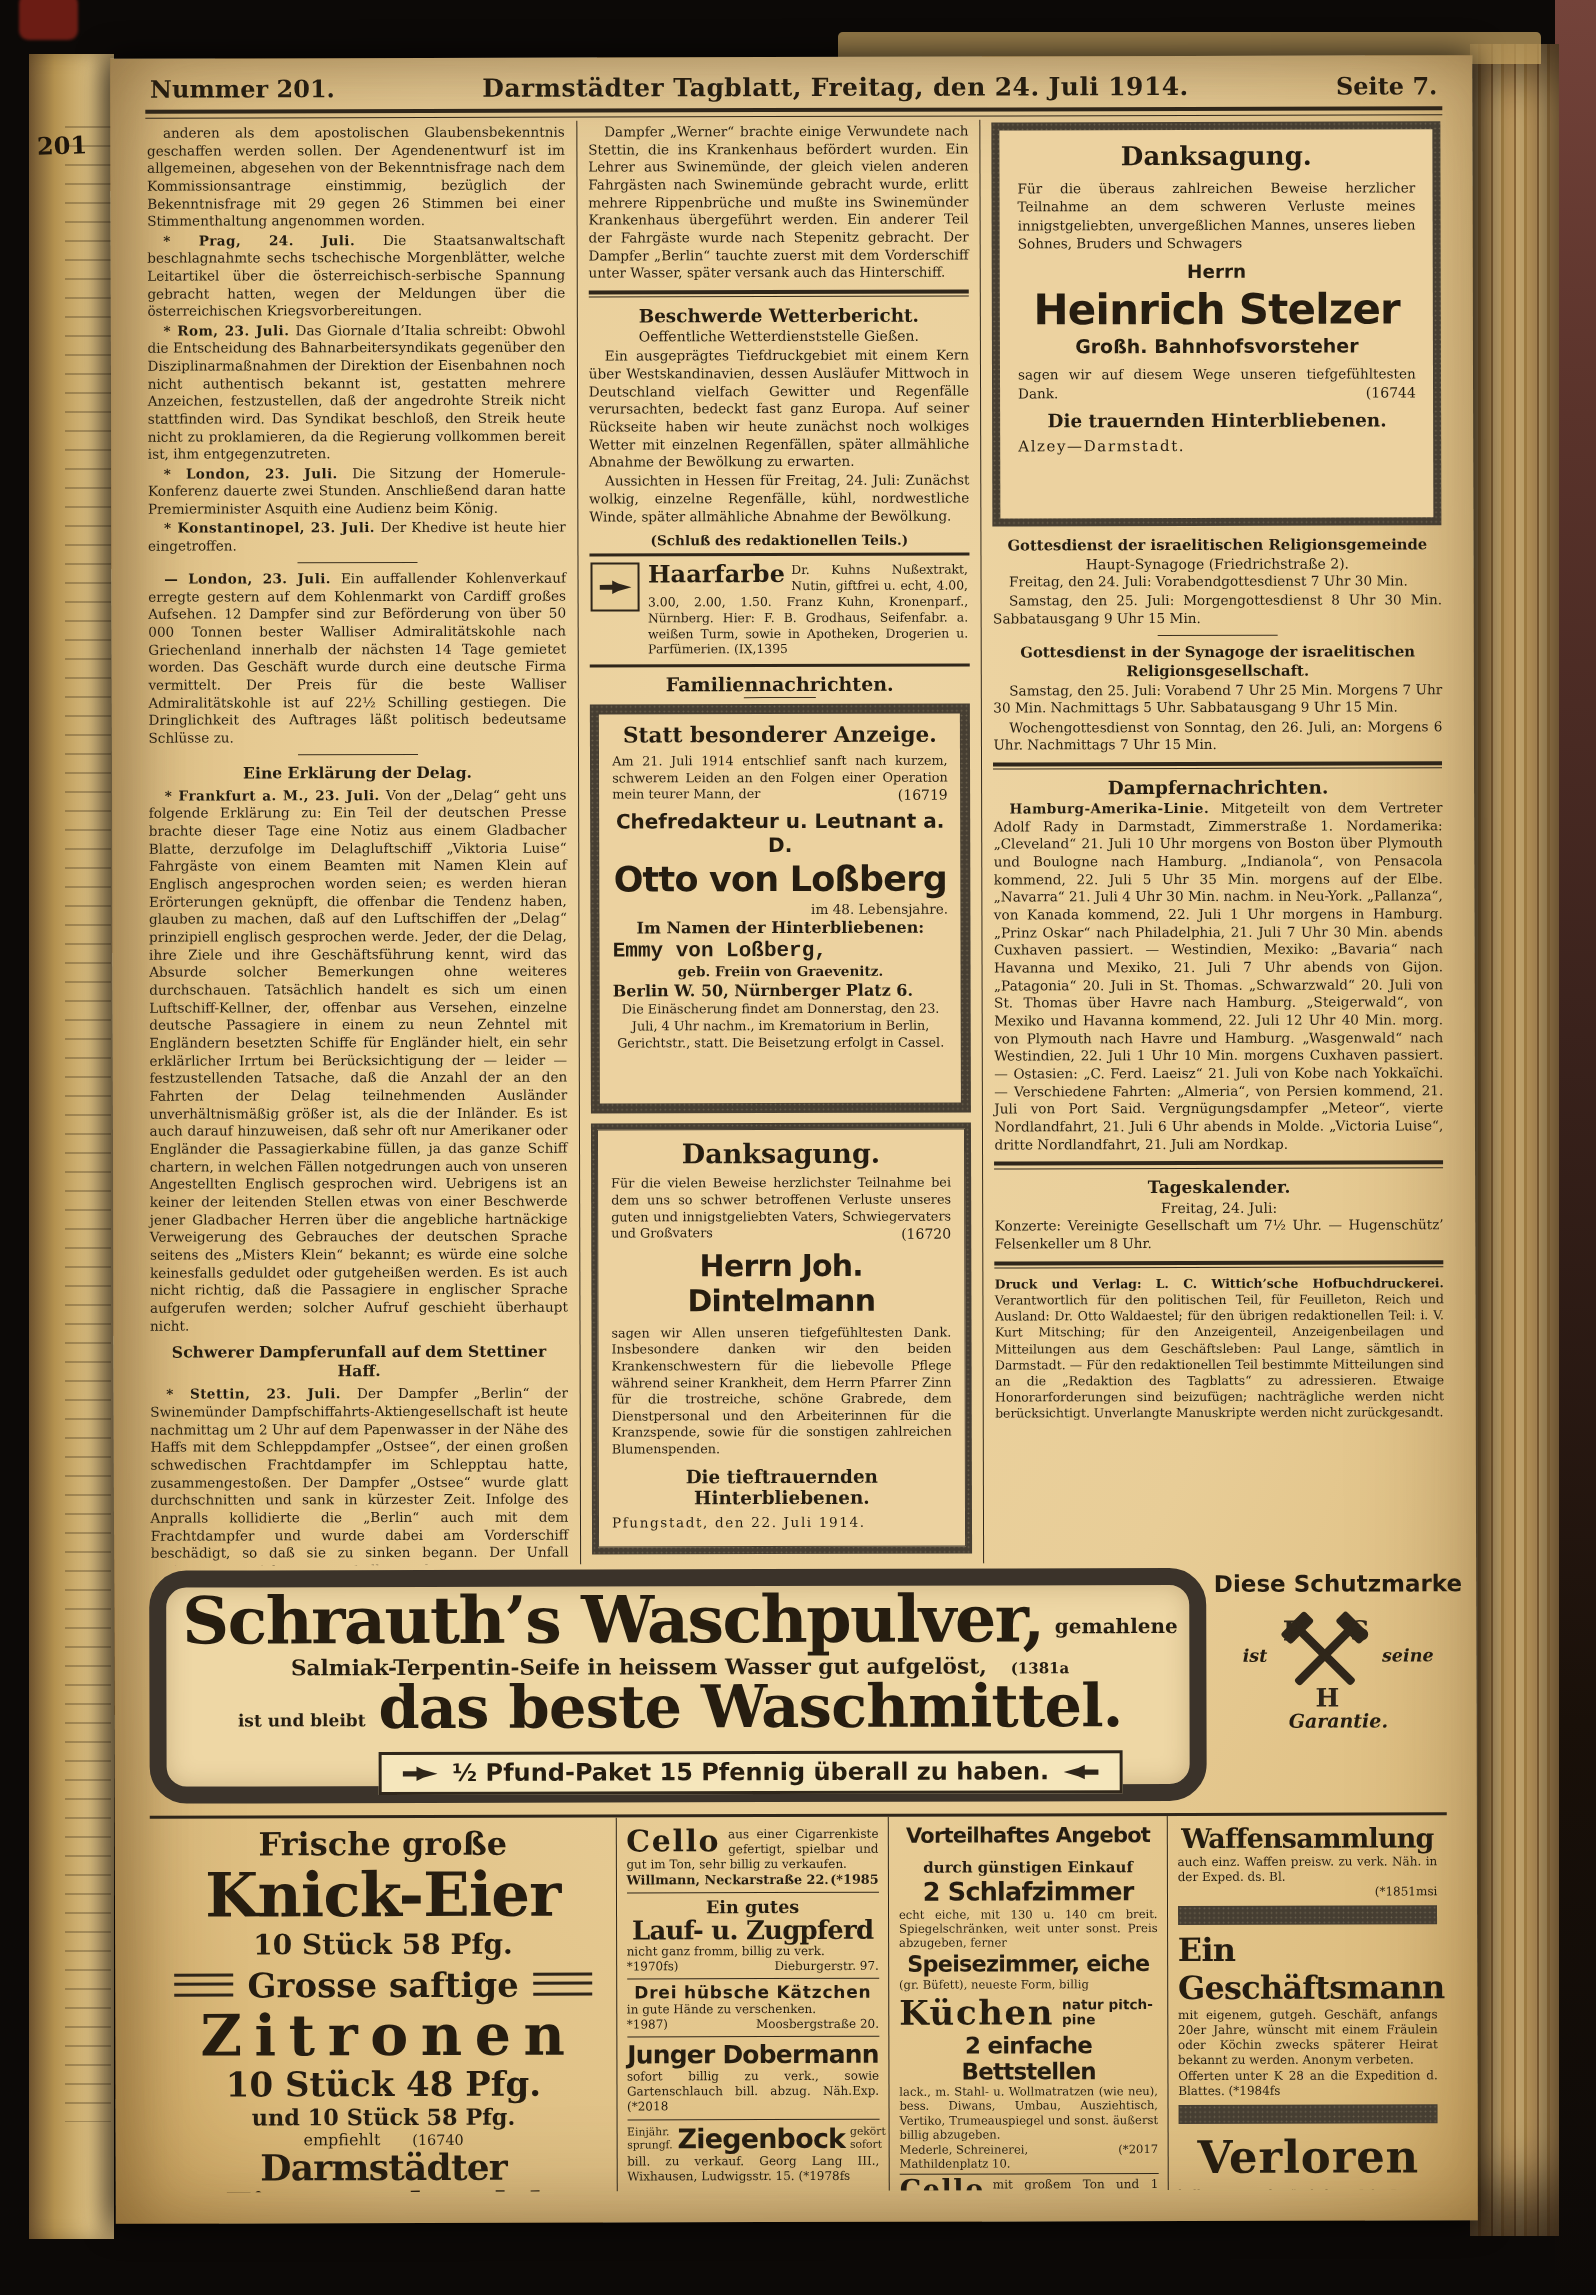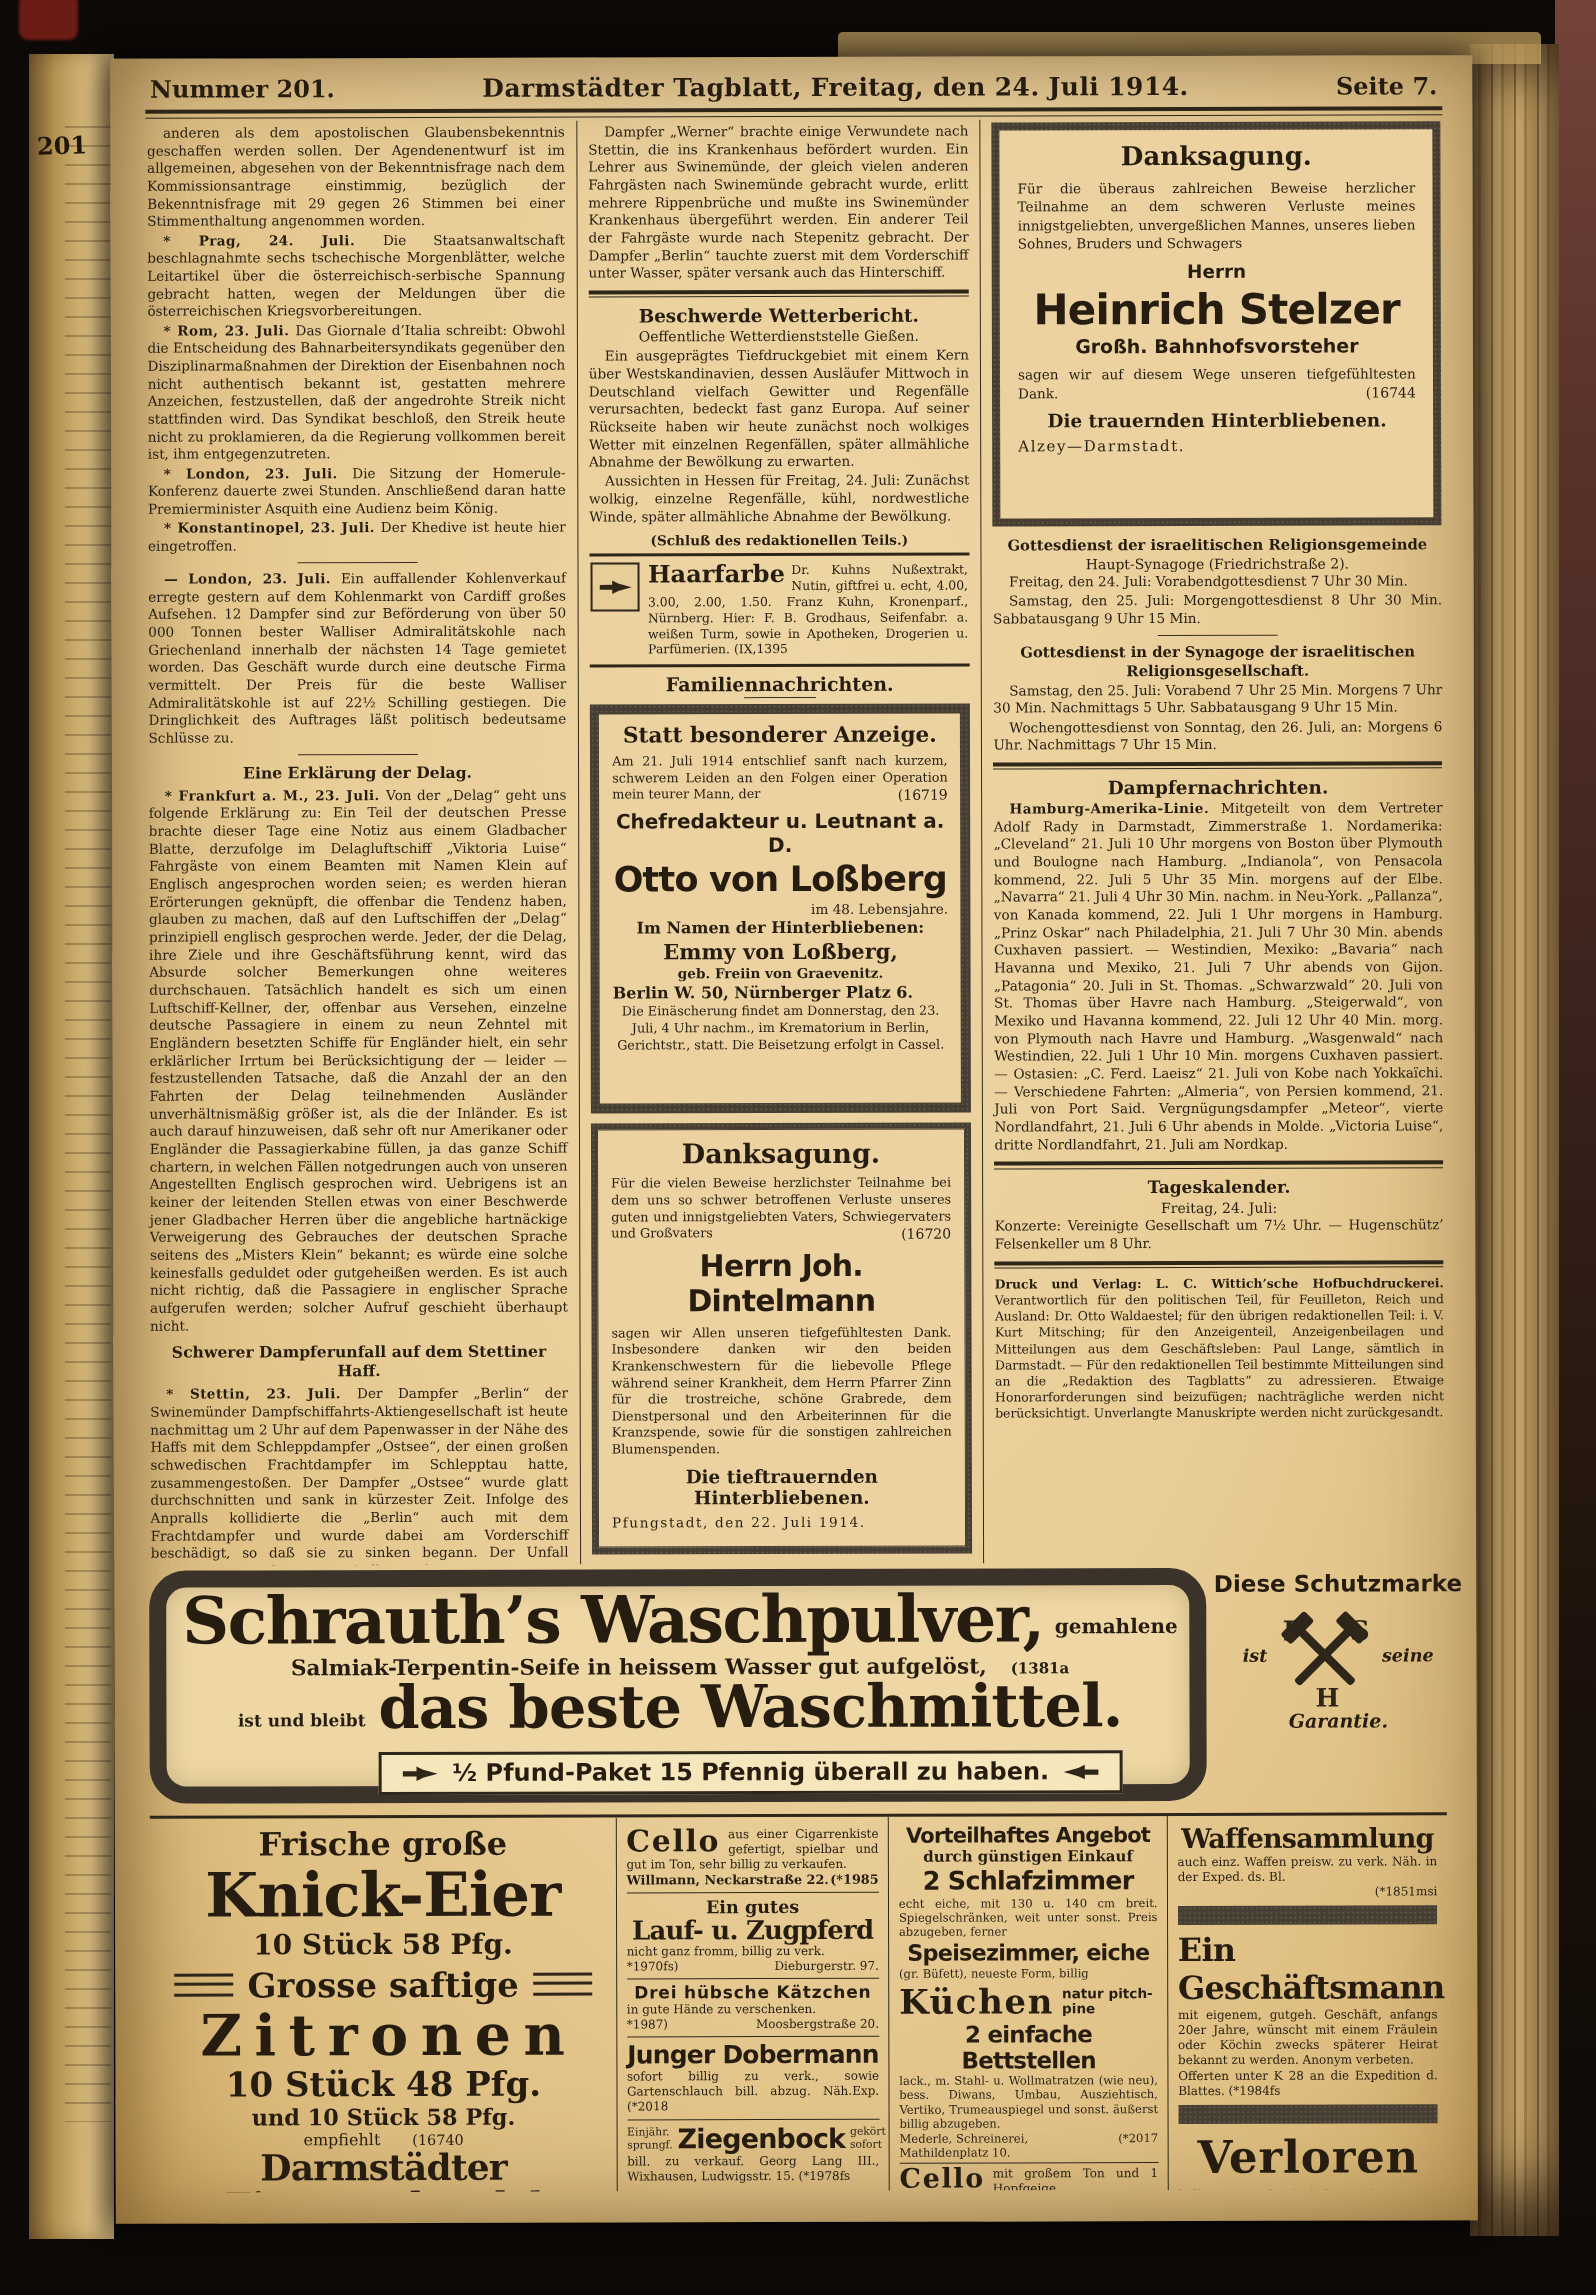--- a/index.html
+++ b/index.html
@@ -129,21 +129,21 @@
   .b-txt{font-size:12px;line-height:1.25;text-align:justify;}
   .b-sig{font-size:12.8px;font-weight:bold;display:flex;justify-content:space-between;}
   .b-pre{text-align:center;font-weight:bold;font-size:17.6px;}
   .b-head{font-weight:bold;font-size:26px;text-align:center;letter-spacing:-0.8px;line-height:1.05;}
   .b-refrow{display:flex;justify-content:space-between;font-size:12px;}
   .b-head-sm{font-weight:bold;font-size:17px;text-align:center;letter-spacing:0.8px;font-family:"DejaVu Sans",sans-serif;}
   .b-head-sans{font-weight:bold;font-size:25px;text-align:center;font-family:"DejaVu Sans",sans-serif;letter-spacing:-0.8px;}
   .b-zieg{display:flex;align-items:center;gap:4.8px;justify-content:space-between;}
   .b-tiny{font-size:10.8px;line-height:1.15;}
   .c-h1{font-weight:bold;font-size:21px;text-align:center;letter-spacing:-0.8px;font-family:"DejaVu Sans",sans-serif;}
-  .c-h2{font-weight:bold;font-size:15px;text-align:center;}
+  .c-h2{font-weight:bold;font-size:15px;text-align:center;margin-top:11px;}
   .c-h3{font-weight:bold;font-size:25.5px;text-align:center;font-family:"DejaVu Sans",sans-serif;letter-spacing:-0.8px;}
   .c-p{font-size:11.6px;line-height:1.22;text-align:justify;margin:0.8px 0;}
   .c-h4{font-weight:bold;font-size:22.4px;text-align:center;font-family:"DejaVu Sans",sans-serif;letter-spacing:-0.8px;}
   .c-kue{display:flex;justify-content:center;align-items:center;gap:8px;}
   .c-kue .k{font-weight:bold;font-size:34px;letter-spacing:1.6px;}
   .c-kue .pp{font-weight:bold;font-size:13.6px;line-height:1.05;text-align:left;font-family:"DejaVu Sans",sans-serif;}
   .c-h6{font-weight:bold;font-size:23px;text-align:center;font-family:"DejaVu Sans",sans-serif;letter-spacing:-0.8px;}
   .c-sig{font-size:11.6px;display:flex;justify-content:space-between;}
   .c-cello{border-top:1.6px solid #2f261a;margin-top:3.2px;padding-top:3.2px;}
   .d-h1{font-weight:bold;font-size:27px;text-align:center;letter-spacing:-0.8px;}
@@ -221,21 +221,21 @@
           <div class="box-inner" style="height:100%;box-sizing:border-box;">
             <div class="obit-kicker">Statt besonderer Anzeige.</div>
             <div class="obit-intro">
               <span>Am 21. Juli 1914 entschlief sanft nach kurzem, schwerem Leiden an den Folgen einer Operation mein teurer Mann, der</span>
               <span class="obit-ref">(16719</span>
             </div>
             <div class="obit-titleline">Chefredakteur u. Leutnant a. D.</div>
             <div class="obit-name">Otto von Loßberg</div>
             <div class="obit-line center" style="text-align:right;">im 48. Lebensjahre.</div>
             <div class="obit-line center obit-bold" style="font-size:16px;">Im Namen der Hinterbliebenen:</div>
-            <div class="obit-line center obit-bold" style="font-size:21px;text-align:center;">Emmy von Loßberg,</div>
+            <div class="obit-line center obit-bold" style="font-size:21px;text-align:left;font-family:Liberation Mono, monospace;">Emmy von Loßberg,</div>
             <div class="obit-line center obit-bold" style="text-align:center;">geb. Freiin von Graevenitz.</div>
             <div class="obit-line obit-bold" style="font-size:16px;">Berlin W. 50, Nürnberger Platz 6.</div>
             <div class="obit-intro" style="text-align:center;">Die Einäscherung findet am Donnerstag, den 23. Juli, 4 Uhr nachm., im Krematorium in Berlin, Gerichtstr., statt. Die Beisetzung erfolgt in Cassel.</div>
           </div>
         </div>
 
         <div class="box-dark" style="height:431px;box-sizing:border-box;padding:6.4px;">
           <div class="box-inner" style="height:100%;box-sizing:border-box;border:1.6px solid #473f33;">
             <div class="obit-kicker" style="font-size:27px;">Danksagung.</div>
             <div class="obit-intro">

